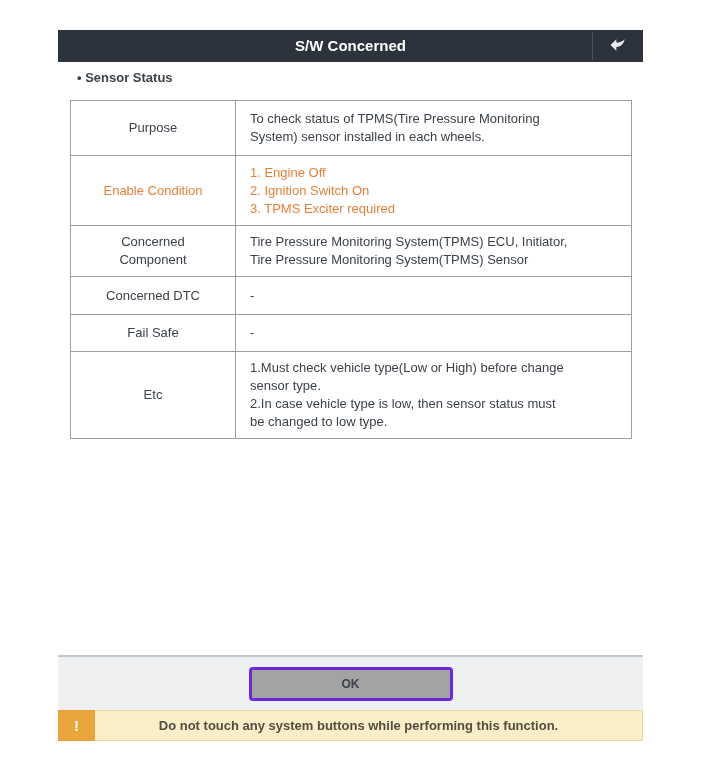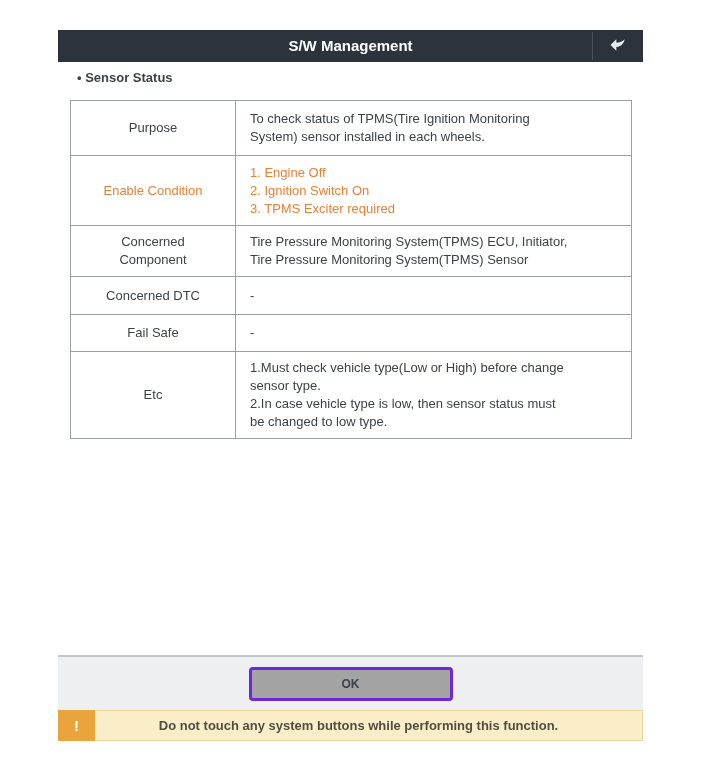--- a/index.html
+++ b/index.html
@@ -171,38 +171,38 @@
     font-weight: bold;
     color: #524d40;
   }
 </style>
 </head>
 <body>
 
 <div class="page">
 
   <header class="titlebar">
-    <div class="titlebar-title">S/W Management</div>
+    <div class="titlebar-title">S/W Concerned</div>
     <div class="titlebar-divider"></div>
     <button class="back-btn">
       <span>
         <svg width="24" height="20" viewBox="0 0 24 24" aria-hidden="true">
           <path d="M10 15 V19 L3 12 L10 5 V9 C14 9 17.5 7.8 20 5 C19 10 16 13.5 10 14.5 Z" fill="#e8eaed"></path>
         </svg>
       </span>
     </button>
   </header>
 
   <div class="section-label">• Sensor Status</div>
 
   <table class="info-table">
     <tbody>
         <tr class="row-h55">
       <td class="cell-label">Purpose</td>
-      <td class="cell-value">To check status of TPMS(Tire Ignition Monitoring
+      <td class="cell-value">To check status of TPMS(Tire Pressure Monitoring
 System) sensor installed in each wheels.</td>
     </tr>
     <tr class="row-h70">
       <td class="cell-label orange">Enable Condition</td>
       <td class="cell-value orange">1. Engine Off
 2. Ignition Switch On
 3. TPMS Exciter required</td>
     </tr>
     <tr class="row-h50">
       <td class="cell-label">Concerned

